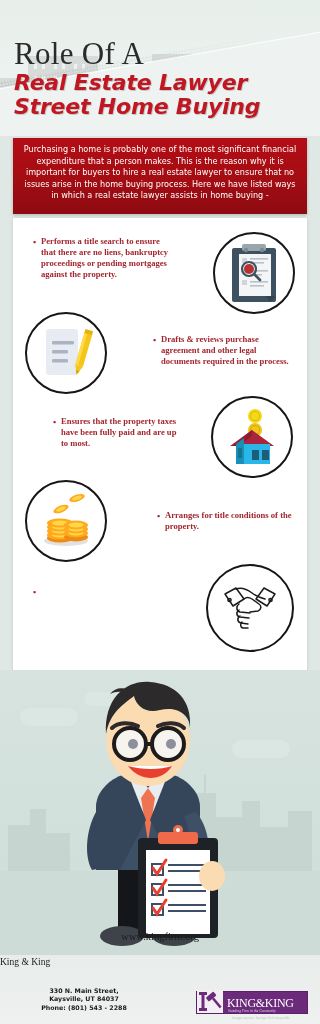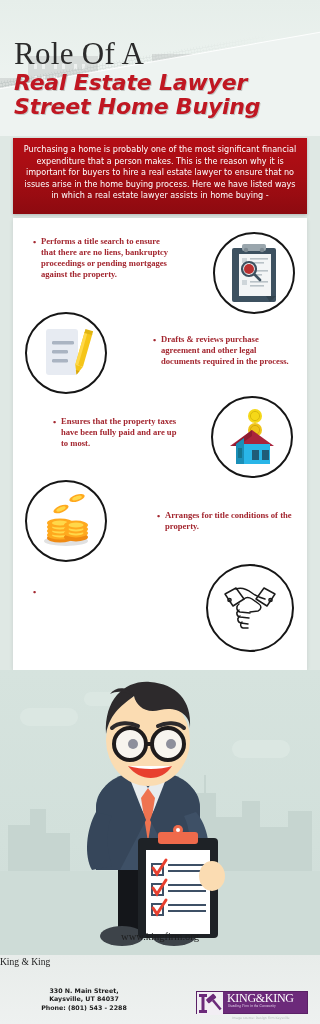--- a/index.html
+++ b/index.html
@@ -103,21 +103,21 @@
     position:absolute; top:950px; left:0; width:320px; 
     font-family:"Liberation Serif", serif; font-size:9.5px; color:#1d1d1d;margin-top:7px;
   }
   .addr {
     position:absolute; left:14px; top:987px; width:140px; text-align:center;
     font-family:"DejaVu Sans", sans-serif; font-size:6.3px; line-height:8.4px;
     color:#1b1b1b; font-weight:bold;
   }
   .logo {
     position:absolute; left:196px; top:991px; width:112px; height:23px;
-    background:#6c2a7a; display:flex; align-items:flex-start;
+    background:#6c2a7a; display:flex; align-items:flex-end;
     border:1px solid #5a2166;
   }
   .logo .pil {
     width:26px; height:23px; background:#f2eef4;
     position:relative; flex:none; overflow:hidden;
   }
   .logo .ktxt {
     color:#fff; font-family:"Liberation Serif", serif;
     font-size:12px; letter-spacing:-.3px; line-height:1;
     padding-left:4px; font-weight:normal;

